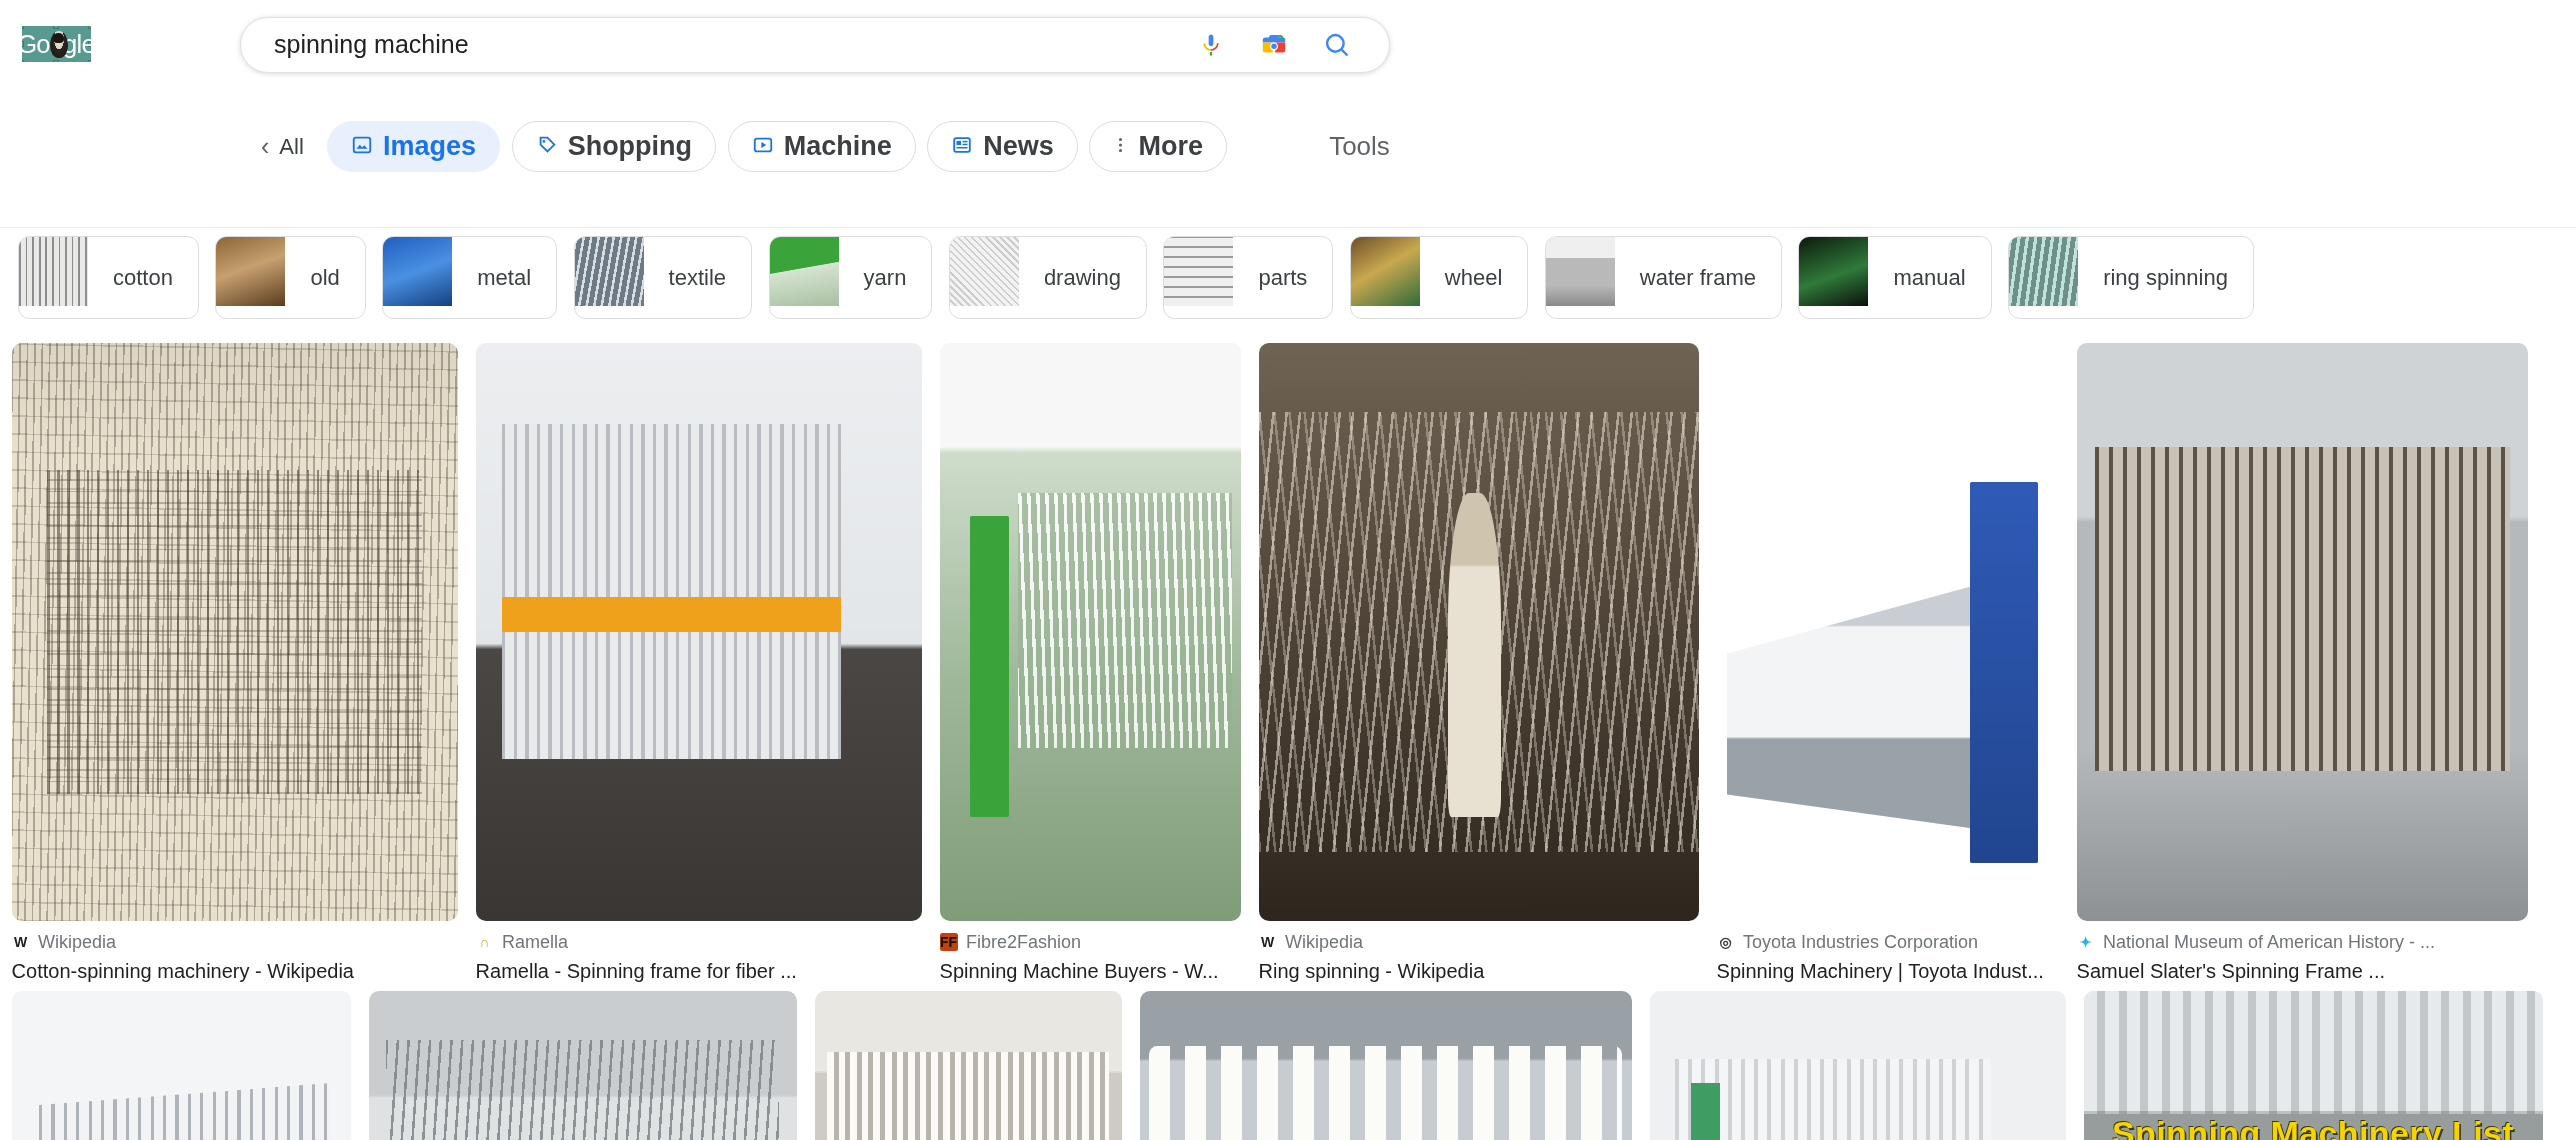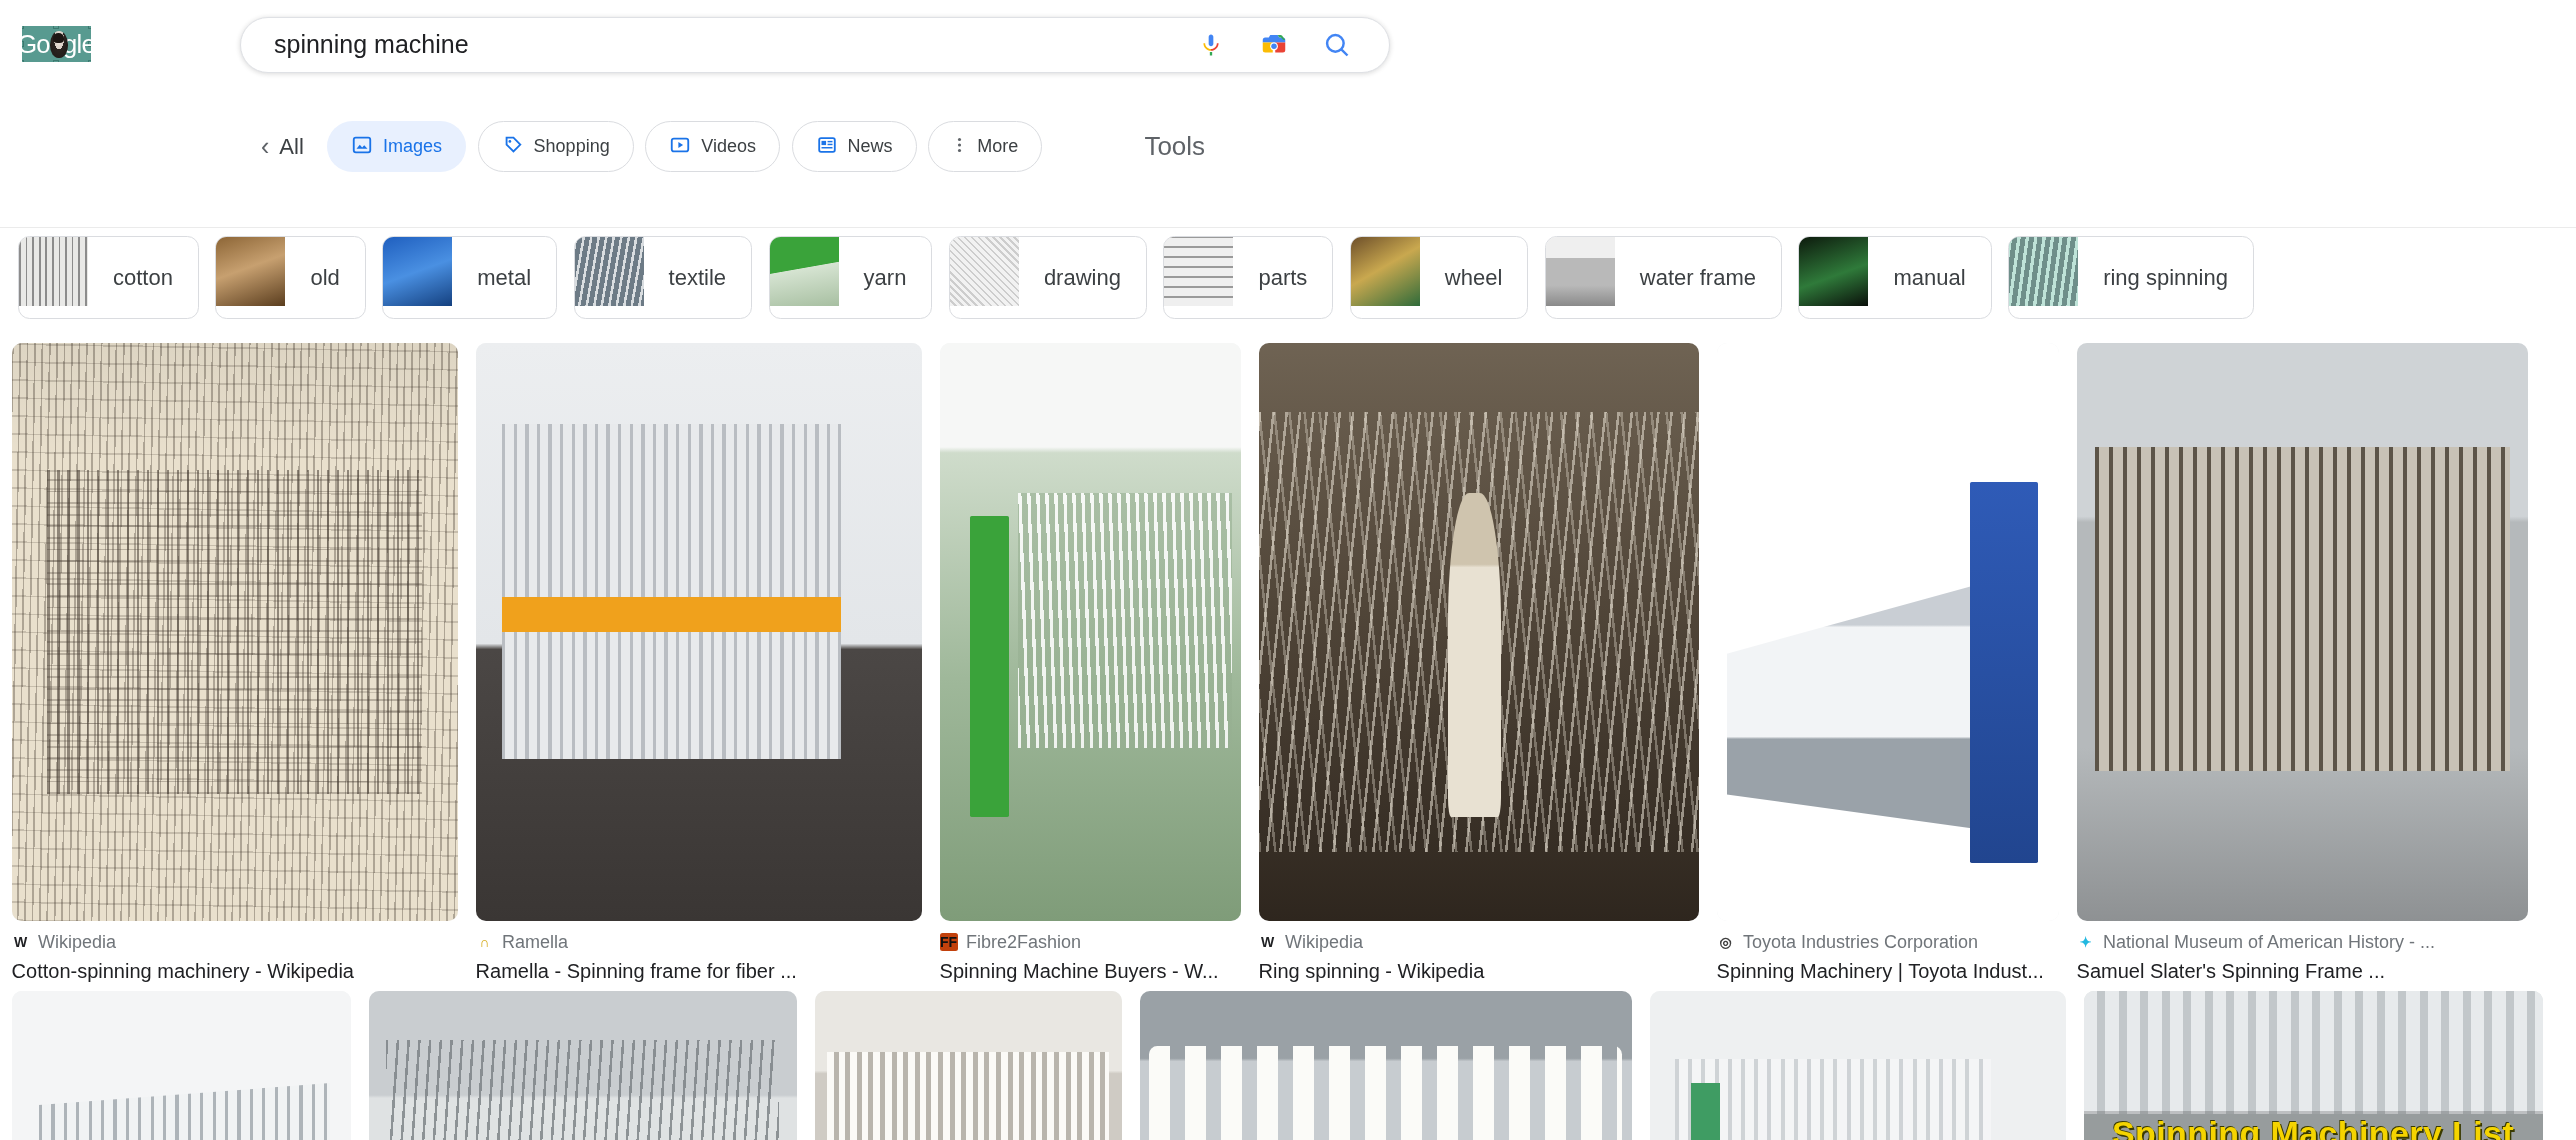--- a/index.html
+++ b/index.html
@@ -124,21 +124,21 @@
   .pill {
     display: flex; align-items: center; gap: 10px;
     height: 51px;
     padding: 0 23px;
     border: 0.8px solid #dadce0;
     border-radius: 25.6px;
     background: #ffffff;
     cursor: pointer;
     white-space: nowrap;
   }
-  .pill .lbl { font-size: 18px; color: #3c4043; }
+  .pill .lbl { font-size: 27px; color: #3c4043; font-weight: bold; }
   .pill.active {
     background: #e8f0fe;
     border-color: transparent;
   }
   .pill.active .lbl { color: #1a73e8; }
   .nav-tools {
     margin-left: 79px;
     font-size: 26px;
     color: #5f6368;
     cursor: pointer;
@@ -458,21 +458,21 @@
       <span class="lbl">Shopping</span>
     </div>
 
     <div class="pill">
       <span>
         <svg width="22" height="22" viewBox="0 0 24 24" aria-hidden="true">
           <rect x="3" y="5" width="18" height="14" rx="2.4" fill="none" stroke="#1a73e8" stroke-width="2"></rect>
           <path d="M10.2 8.6 15.4 12l-5.2 3.4z" fill="#1a73e8"></path>
         </svg>
       </span>
-      <span class="lbl">Videos</span>
+      <span class="lbl">Machine</span>
     </div>
 
     <div class="pill">
       <span>
         <svg width="22" height="22" viewBox="0 0 24 24" aria-hidden="true">
           <rect x="3.5" y="4.5" width="17" height="15" rx="2" fill="none" stroke="#1a73e8" stroke-width="2"></rect>
           <rect x="6" y="7.5" width="5" height="4.6" fill="#1a73e8"></rect>
           <rect x="12.6" y="7.5" width="5.4" height="1.6" fill="#1a73e8"></rect>
           <rect x="12.6" y="10.6" width="5.4" height="1.6" fill="#1a73e8"></rect>
           <rect x="6" y="14.2" width="12" height="1.6" fill="#1a73e8"></rect>

